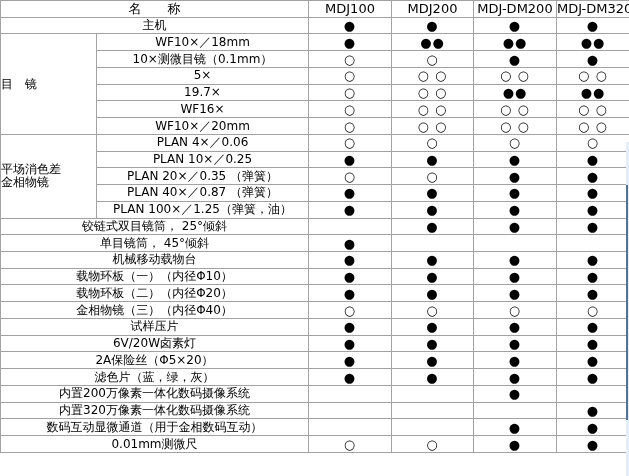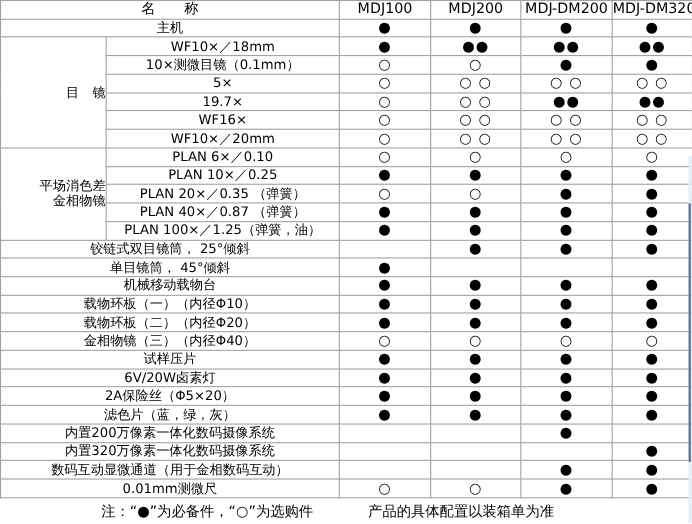--- a/index.html
+++ b/index.html
@@ -33,21 +33,21 @@
   }
   td.hdr-name, td.hdr-model {
     text-align: center;
     font-size: 13px;
   }
   td.name-cell {
     text-align: center;
     padding-left: 2px;
   }
   td.group-cell {
-    text-align: right;
+    text-align: left;
     line-height: 15px;
   }
   td.val-cell {
     text-align: center;
     font-size: 13px;
     letter-spacing: 1px;
   }
   .footnote {
     position: absolute;
     top: 456px;
@@ -137,21 +137,21 @@
         </tr>
         <tr>
           <td class="name-cell">WF10×／20mm</td>
           <td class="val-cell">○</td>
           <td class="val-cell">○ ○</td>
           <td class="val-cell">○ ○</td>
           <td class="val-cell">○ ○</td>
         </tr>
         <tr>
           <td class="group-cell" rowspan="5">平场消色差<br>金相物镜</td>
-          <td class="name-cell">PLAN 6×／0.10</td>
+          <td class="name-cell">PLAN 4×／0.06</td>
           <td class="val-cell">○</td>
           <td class="val-cell">○</td>
           <td class="val-cell">○</td>
           <td class="val-cell">○</td>
         </tr>
         <tr>
           <td class="name-cell">PLAN 10×／0.25</td>
           <td class="val-cell">●</td>
           <td class="val-cell">●</td>
           <td class="val-cell">●</td>
@@ -272,20 +272,17 @@
         <tr>
           <td class="name-cell" colspan="2">0.01mm测微尺</td>
           <td class="val-cell">○</td>
           <td class="val-cell">○</td>
           <td class="val-cell">●</td>
           <td class="val-cell">●</td>
         </tr>
       </tbody>
   </table>
 
-  <div class="footnote">
-    <span>注：“●”为必备件，“○”为选购件</span><span class="note2">产品的具体配置以装箱单为准</span>
-  </div>
 
   <div class="artifact-light"></div>
   <div class="artifact-dark"></div>
 
 </div>
 
 </body></html>

